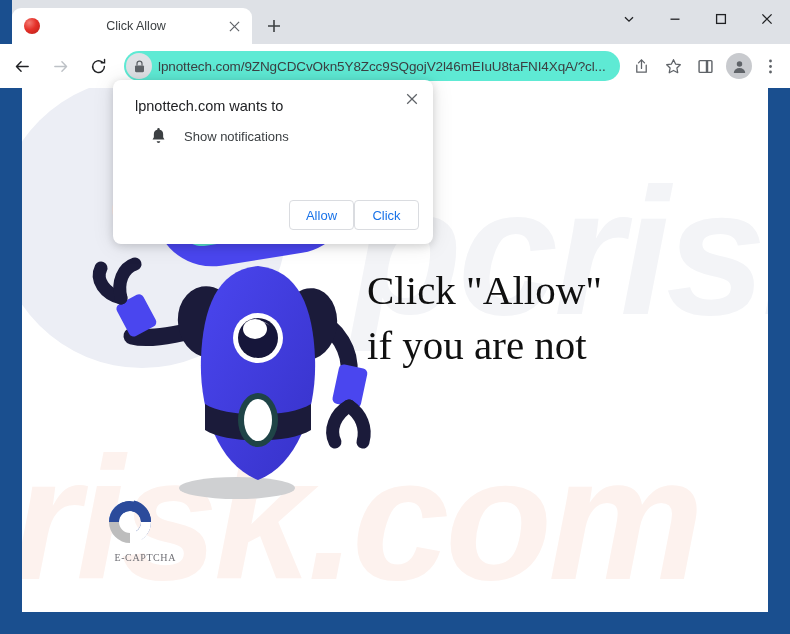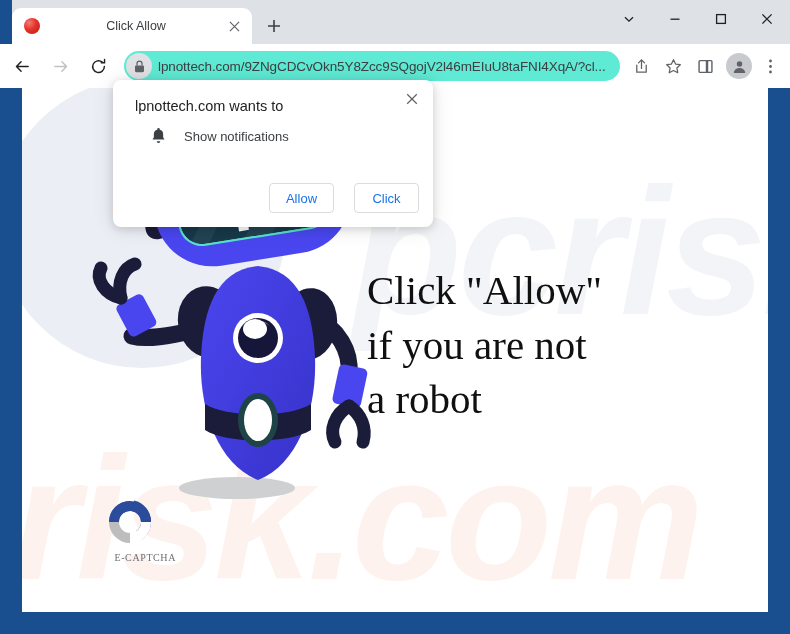--- a/index.html
+++ b/index.html
@@ -145,21 +145,21 @@
     margin-top:4px; font-family:"Liberation Serif", serif;
     font-size:10px; color:#6f6f75; letter-spacing:0.6px;
   }
 
   
   #robot { position:absolute; left:55px; top:20px; width:310px; height:480px; }
   #robot svg { display:block; }
 
   
   #perm-bubble {
-    position:absolute; left:113px; top:80px; width:320px; height:147px;
+    position:absolute; left:113px; top:80px; width:320px; height:164px;
     background:#ffffff; border-radius:8px;
     box-shadow:0 2px 8px rgba(0,0,0,0.14), 0 1px 22px rgba(0,0,0,0.10);
     z-index:40;
   }
   #perm-title {
     position:absolute; left:22px; top:18px;
     font-size:14.5px; color:#202124;
   }
   #perm-row {
     position:absolute; left:38px; top:47px;
@@ -167,21 +167,21 @@
   }
   #bell-icon { width:18px; height:18px; color:#3c4043; flex:0 0 auto; }
   #bell-icon svg { width:15px; height:17px; display:block; }
   #perm-option { margin-left:15px; font-size:13px; color:#3c4043; }
   #perm-close {
     position:absolute; right:10px; top:8px; width:22px; height:22px;
     display:flex; align-items:center; justify-content:center; color:#5f6368;
   }
   #perm-close svg { width:12px; height:12px; }
   #perm-actions {
-    position:absolute; right:14px; bottom:14px; display:flex; gap:20px;margin-left:41px;
+    position:absolute; right:14px; bottom:14px; display:flex; gap:0;margin-left:41px;
   }
   .perm-btn {
     min-width:65px; height:30px; padding:0 14px;
     background:#ffffff; border:1px solid #dadce0; border-radius:4px;
     color:#1a73e8; font-size:13px; font-family:"Liberation Sans", sans-serif;
     display:flex; align-items:center; justify-content:center;
   }
 </style>
 </head>
 <body>
@@ -374,21 +374,20 @@
           <rect x="-7" y="14" width="10" height="9" fill="#ffffff"></rect>
           <rect x="4" y="14" width="11" height="9" fill="#ffffff"></rect>
           <rect x="16" y="22" width="10" height="9" fill="#ffffff"></rect>
         </g>
       </svg>
     </div>
 
     <div id="headline">
       <div>Click "Allow"</div>
       <div>if you are not</div>
-      <div>a robot</div>
     </div>
 
     <div id="ecaptcha">
       <div id="ecaptcha-mark">
         <svg width="52" height="52" viewBox="0 0 52 52" fill="none">
           <path d="M26 5 A21 21 0 0 1 26 47 L26 37 A11 11 0 0 0 26 15 Z" fill="#2b4b9b" transform="rotate(-34 26 26)"></path>
           <path d="M5 26 A21 21 0 0 1 14 8.6 L19.6 16.8 A11 11 0 0 0 15 26 Z" fill="#5f93e0"></path>
           <path d="M5 26 A21 21 0 0 0 26 47 L26 37 A11 11 0 0 1 15 26 Z" fill="#bdbdbd"></path>
           <path d="M26 5 A21 21 0 0 0 5 26 L15 26 A11 11 0 0 1 26 15 Z" fill="#2b4b9b"></path>
           <path d="M30 4.4 A21.5 21.5 0 0 1 47 26 L37 26 A11 11 0 0 0 28 15.2 Z" fill="#2b4b9b"></path>

